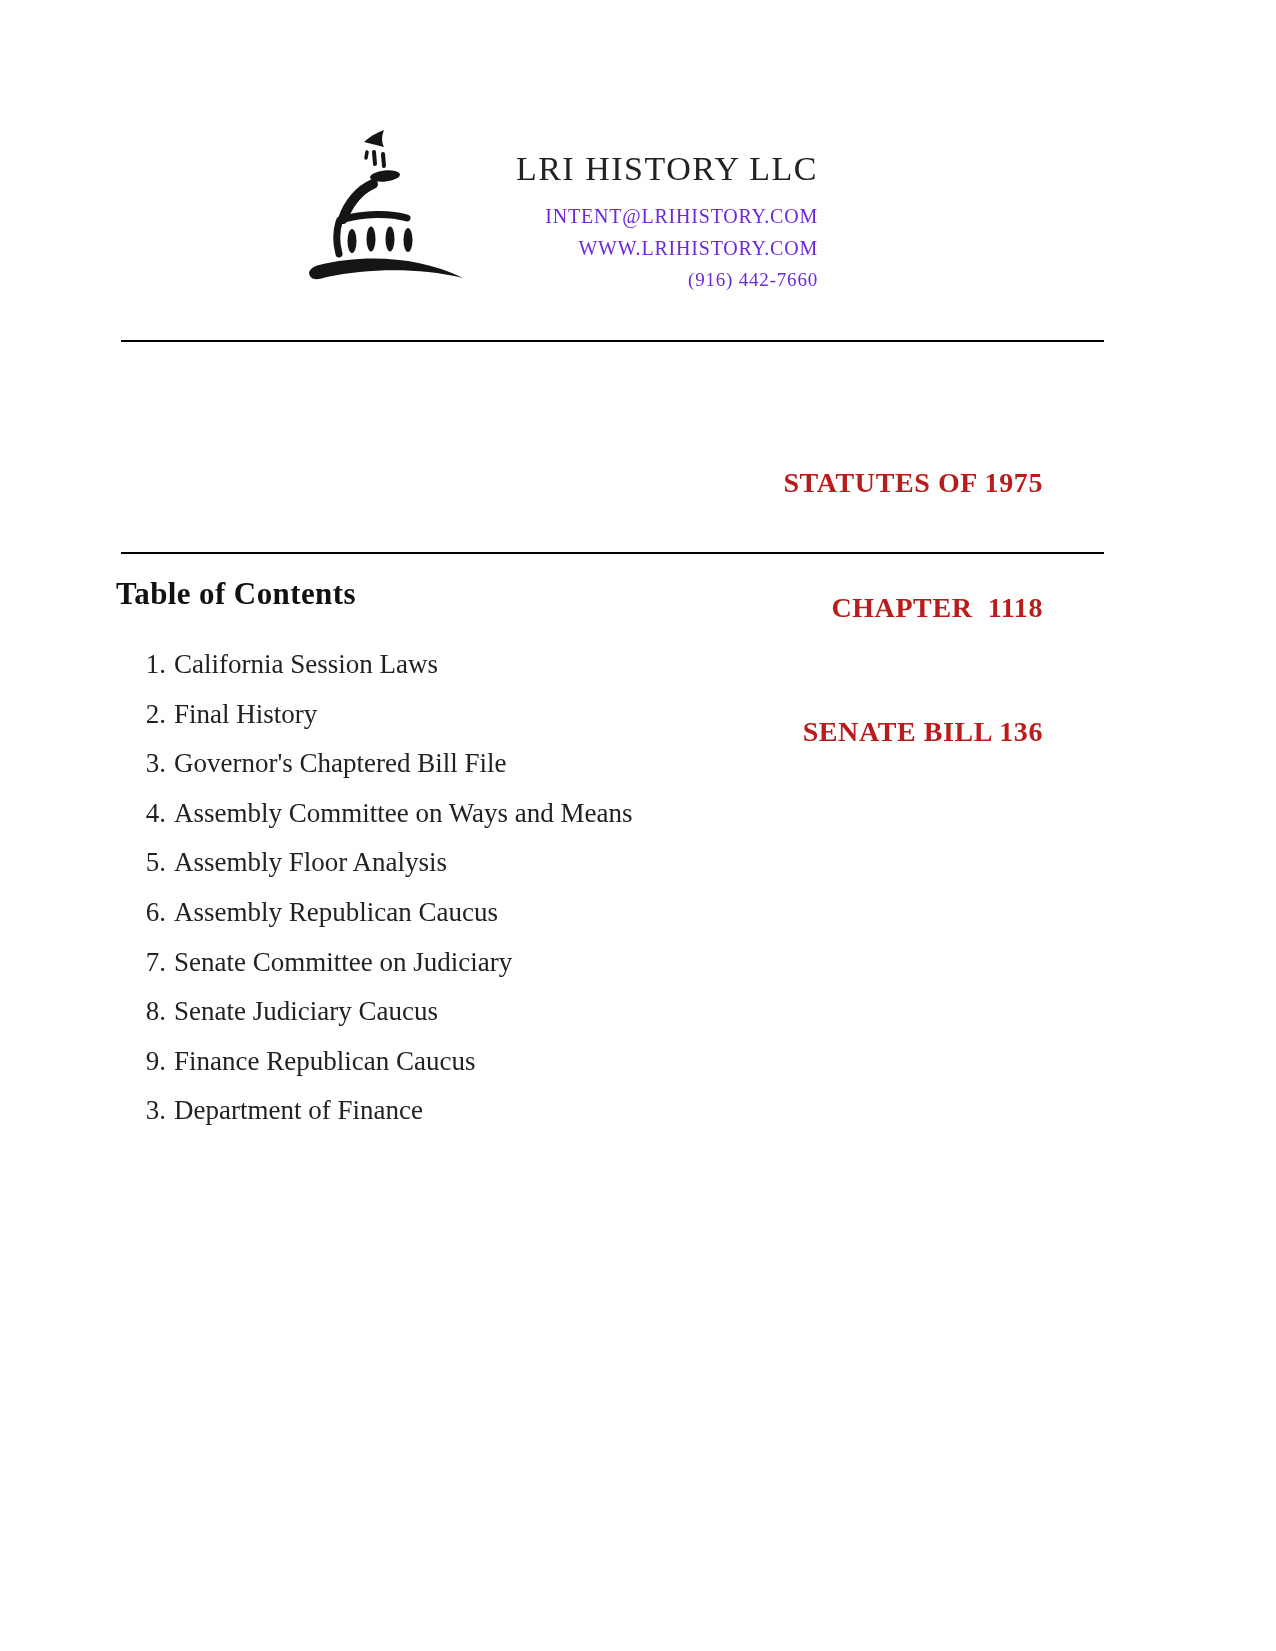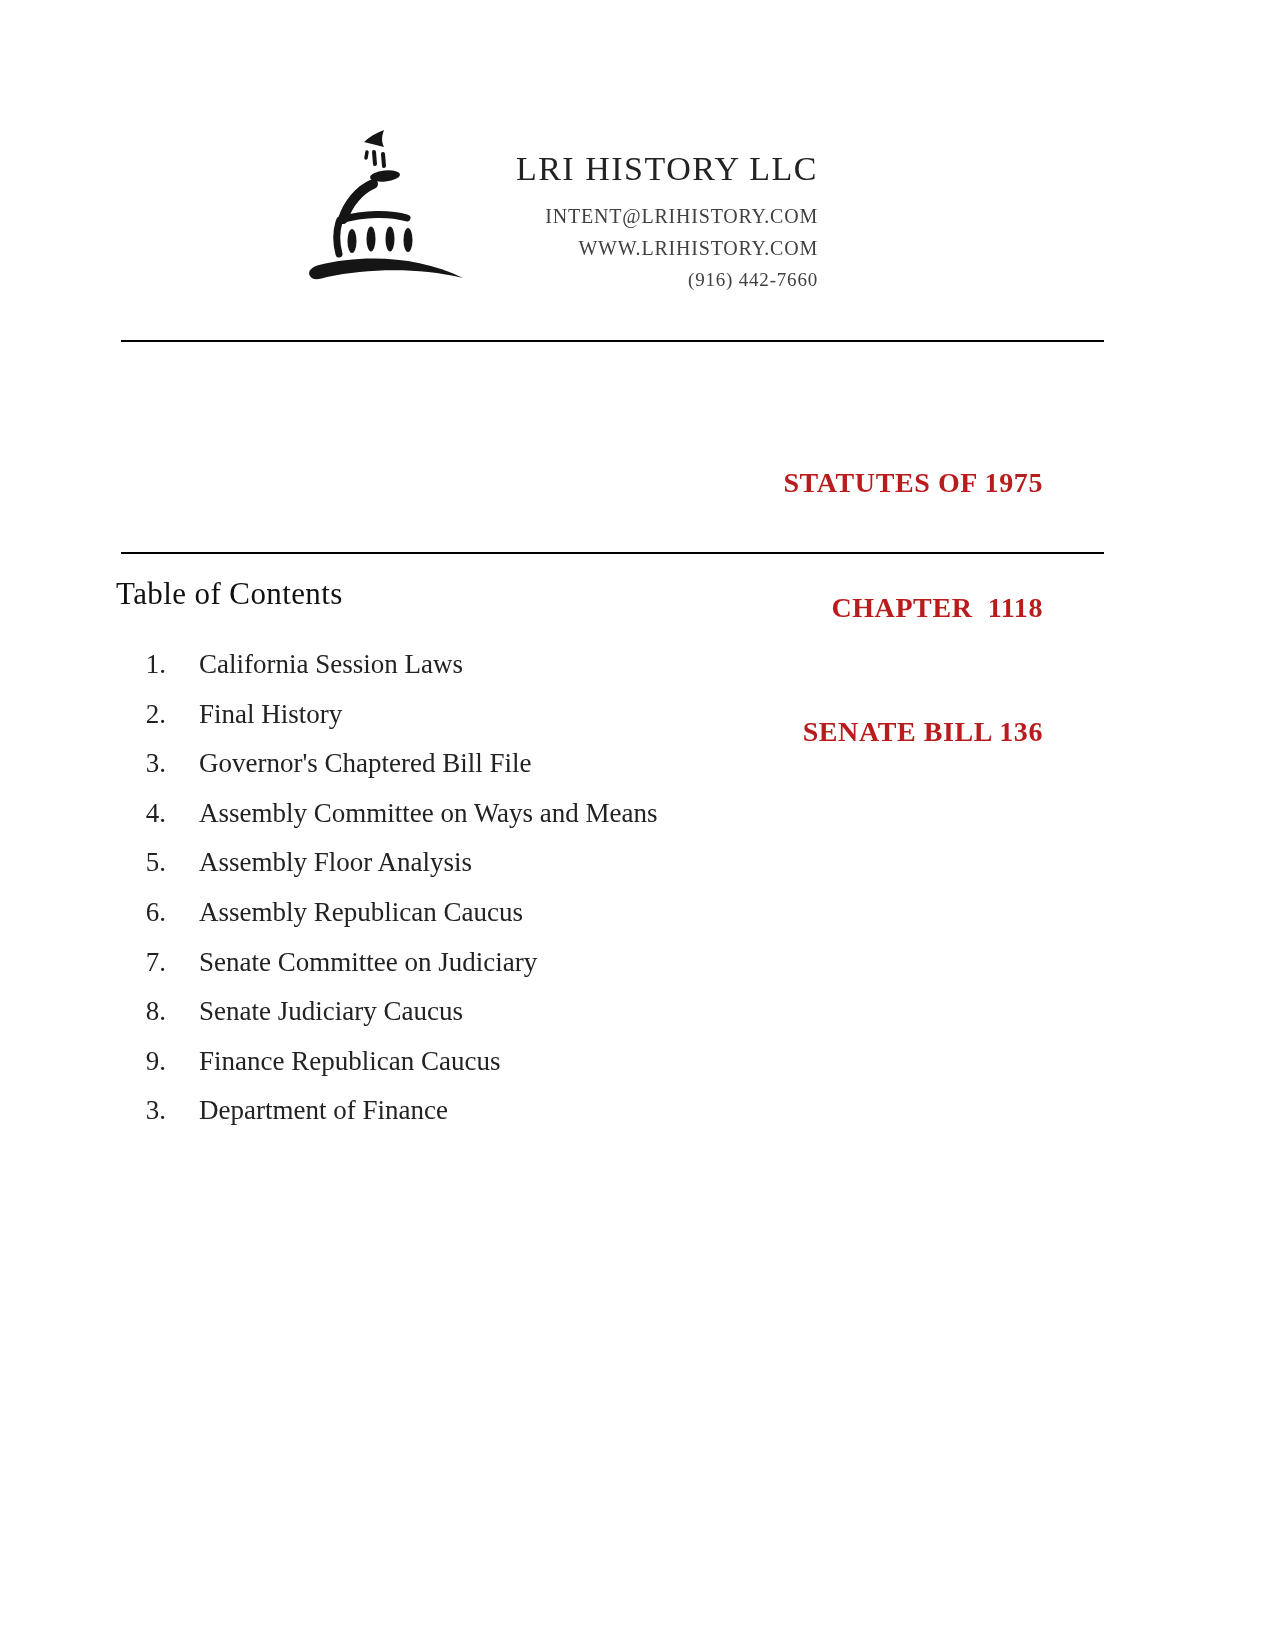--- a/index.html
+++ b/index.html
@@ -31,21 +31,21 @@
   .company-name {
     font-size: 34px;
     letter-spacing: 1.5px;
     color: #222222;
     white-space: nowrap;
     margin-bottom: 12px;
   }
   .contact-line {
     font-size: 20px;
     letter-spacing: 0.8px;
-    color: #404040;
+    color: #6d28d9;
     line-height: 32px;
     white-space: nowrap;
   }
   .contact-line.phone { font-size: 19px; }
 
   
   .rule {
     position: absolute;
     left: 121px;
     width: 983px;
@@ -68,21 +68,21 @@
     letter-spacing: 0.6px;
     color: #b91c1c;
     white-space: pre;
   }
 
   
   .toc-title {
     position: absolute;
     left: 116px; top: 576px;
     font-size: 31px;
-    font-weight: normal;
+    font-weight: bold;
     letter-spacing: 0.4px;
     color: #111111;
     margin: 0;
   }
   .toc-list {
     position: absolute;
     left: 120px; top: 650px;
     width: 800px;
     margin: 0; padding: 0;
     list-style: none;
@@ -92,21 +92,21 @@
   .toc-item {
     display: flex;
     line-height: 29px;
     margin-bottom: 20.6px;
   }
   .toc-num {
     width: 46px;
     text-align: right;
     flex: 0 0 46px;
   }
-  .toc-label { margin-left: 33px; }
+  .toc-label { margin-left: 8px; }
 </style>
 </head>
 <body>
 
 <div class="page">
 
   <header>
     <div class="logo">
       <svg viewBox="0 0 175 168" xmlns="http://www.w3.org/2000/svg" fill="none" stroke="#151515" stroke-linecap="round">
 

